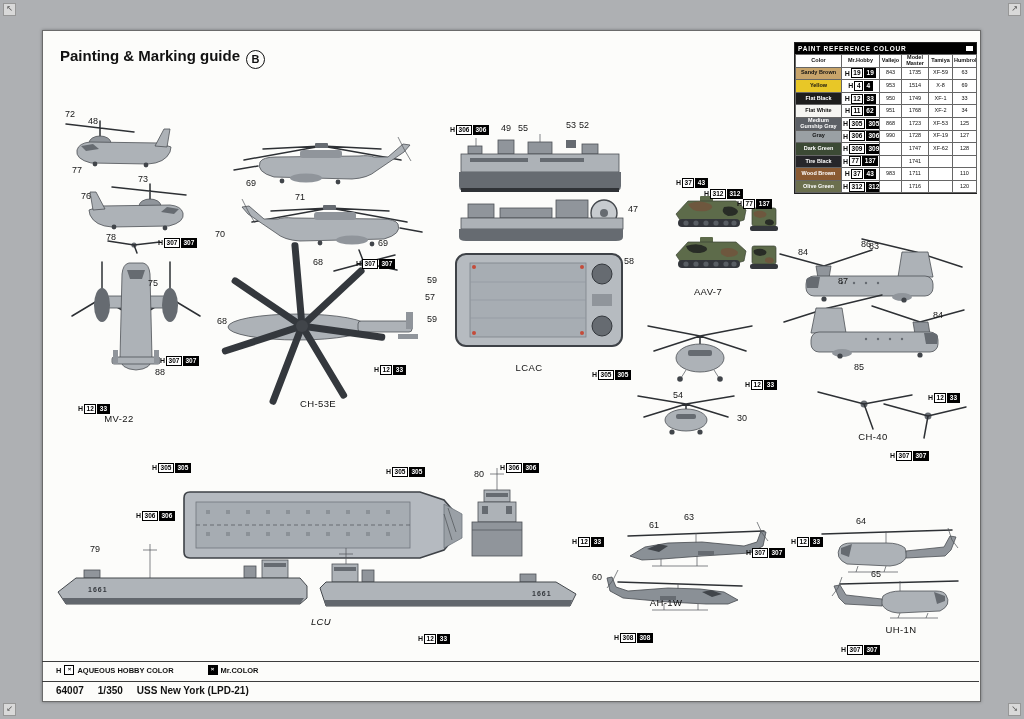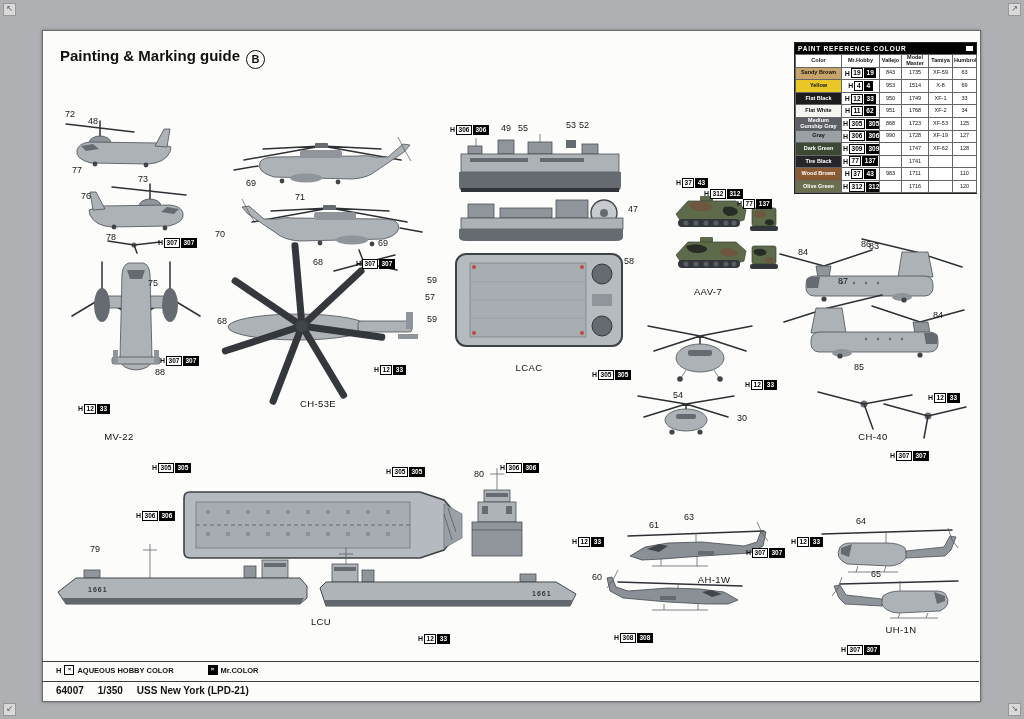--- a/index.html
+++ b/index.html
@@ -684,27 +684,27 @@
     <div class="chip-abs" style="left: 791px; top: 530px;"><span class="chipline">
         <span class="chp">H</span>
         <span class="chh">12</span>
         <span class="chc">33</span>
       </span></div>
     <div class="chip-abs" style="left: 841px; top: 638px;"><span class="chipline">
         <span class="chp">H</span>
         <span class="chh">307</span>
         <span class="chc">307</span>
       </span></div>
-    <div class="vehicle-label" style="left: 119px; top: 431px;">MV-22</div>
+    <div class="vehicle-label" style="left: 119px; top: 413px;">MV-22</div>
     <div class="vehicle-label" style="left: 318px; top: 398px;">CH-53E</div>
     <div class="vehicle-label" style="left: 529px; top: 362px;">LCAC</div>
     <div class="vehicle-label" style="left: 708px; top: 286px;">AAV-7</div>
     <div class="vehicle-label" style="left: 873px; top: 431px;">CH-40</div>
-    <div class="vehicle-label" style="left: 321px; top: 616px;">LCU</div>
-    <div class="vehicle-label" style="left: 666px; top: 574px; margin-left: 48px;">AH-1W</div>
+    <div class="vehicle-label" style="left: 321px; top: 616px; font-style: italic;">LCU</div>
+    <div class="vehicle-label" style="left: 666px; top: 597px;">AH-1W</div>
     <div class="vehicle-label" style="left: 901px; top: 624px; text-align: right;">UH-1N</div>
     <div class="hull-num" style="left: 88px; top: 586px;">1661</div>
     <div class="hull-num" style="left: 532px; top: 590px;">1661</div>
   </div>
 
 <div class="rule" style="top:661px"></div>
 <div class="legend">
   <span>H</span>
   <span class="lg-box-w">×</span>
   <span>AQUEOUS HOBBY COLOR</span>

